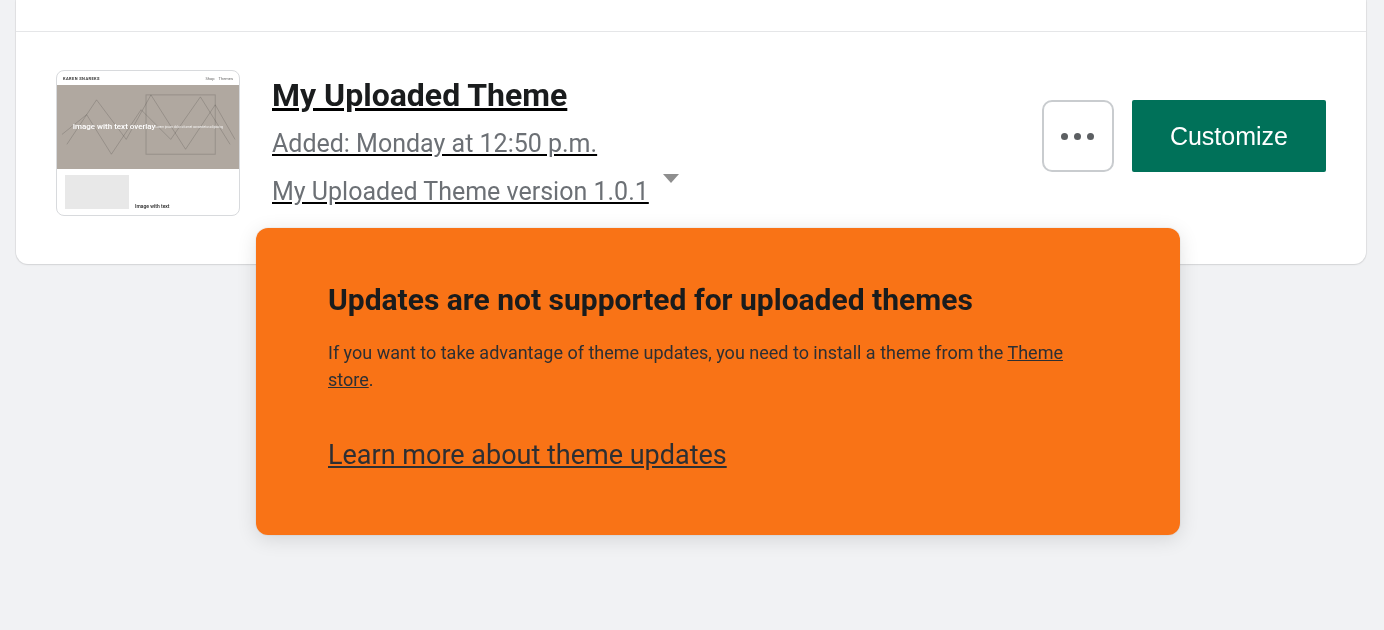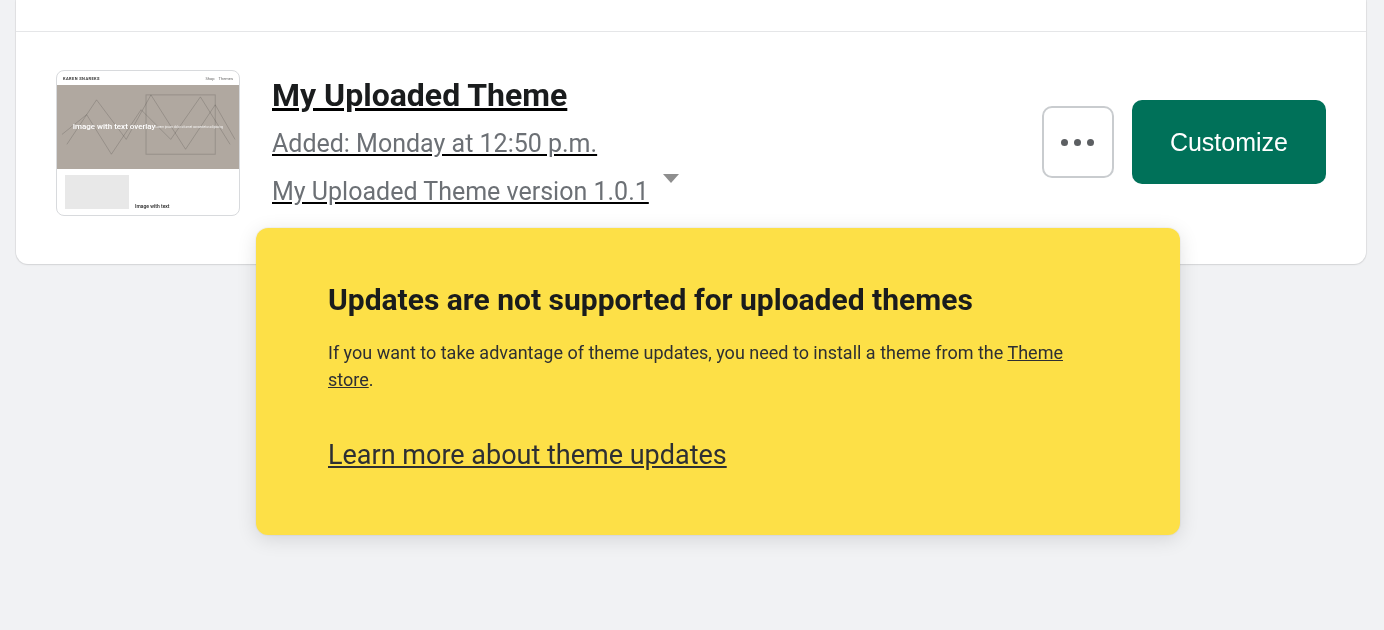--- a/index.html
+++ b/index.html
@@ -184,36 +184,36 @@
       display: flex;
       gap: 6px;
     }
     .dots span {
       width: 7px;
       height: 7px;
       border-radius: 50%;
       background: #5c5f62;
     }
     .customize-btn {
-      height: 84px;
+      height: 72px;
       padding: 0 38px;
       background: #007159;
       color: #fff;
       font-size: 25px;
       font-weight: 500;
       border: none;
-      border-radius: 10px;
+      border-radius: 2px;
       cursor: pointer;
     }
     .popover {
       position: absolute;
       left: 256px;
       top: 228px;
       width: 924px;
-      background: #fde047;
+      background: #f97316;
       border-radius: 12px;
       box-shadow: 0 4px 20px rgba(0,0,0,0.12), 0 0 0 1px rgba(0,0,0,0.03);
       padding: 54px 72px 64px 72px;
     }
     .popover-title {
       font-size: 30px;
       font-weight: 700;
       color: #1a1c1d;
       margin-bottom: 22px;
     }

